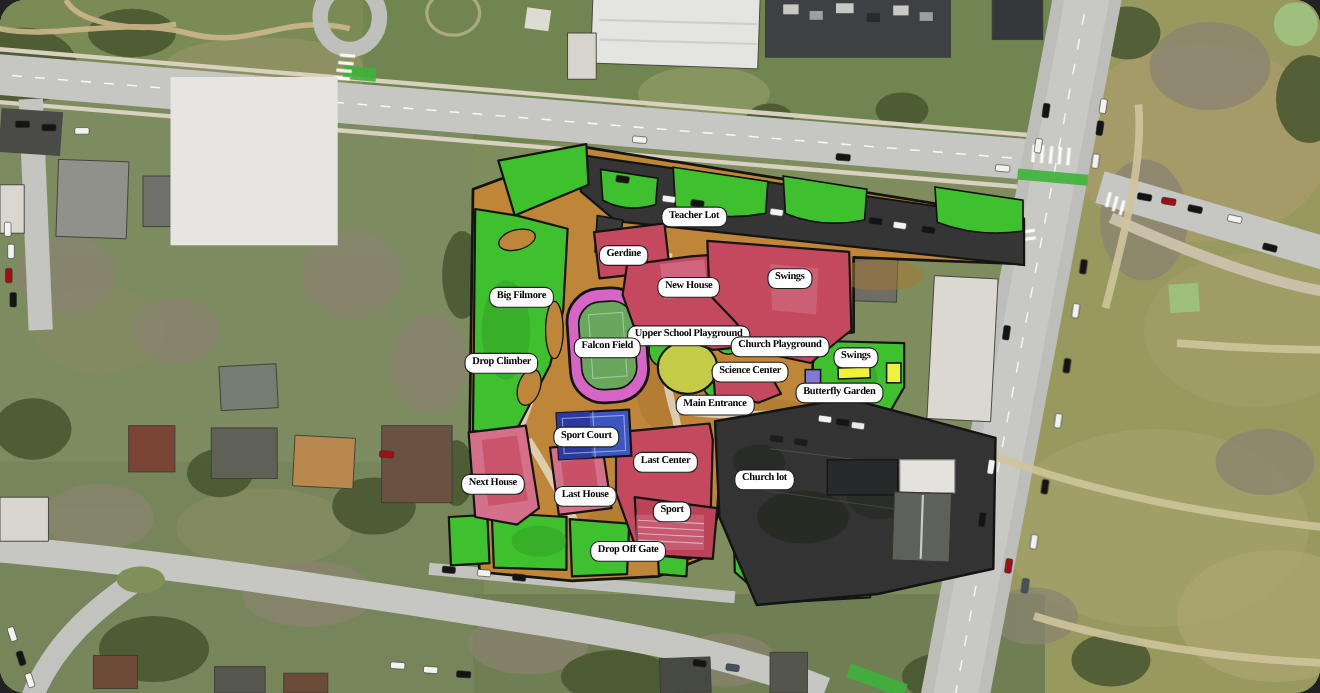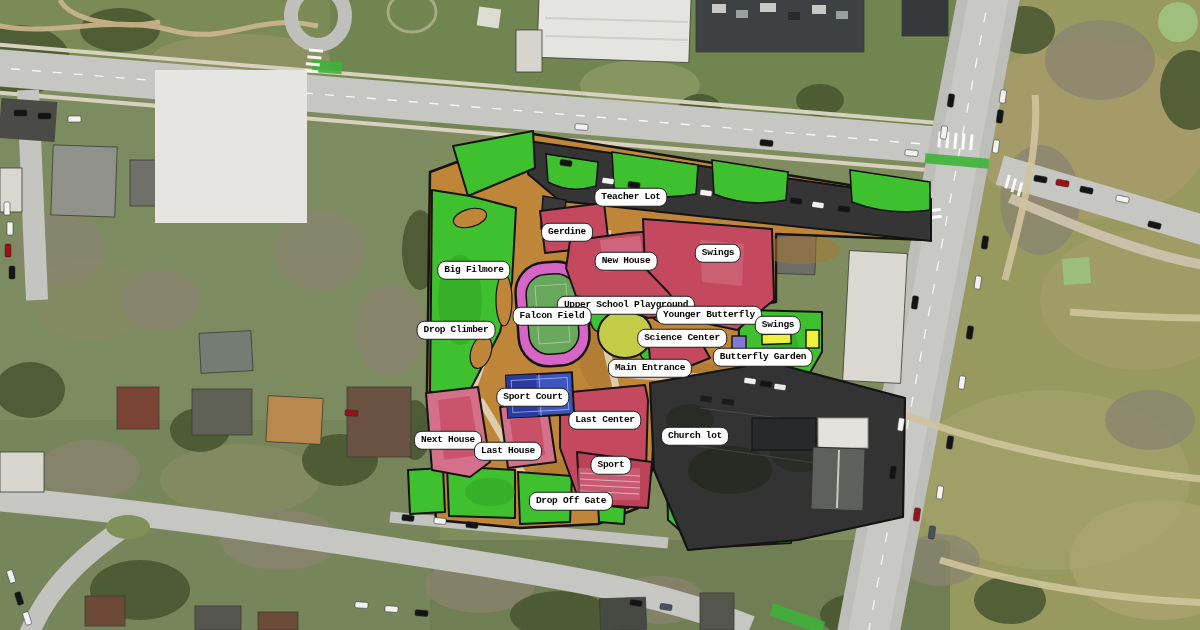--- a/index.html
+++ b/index.html
@@ -1,19 +1,20 @@
 <!DOCTYPE html>
 <html><head>
 <meta charset="utf-8">
 <style>
   html,body{margin:0;padding:0;background:#222;}
   .stage{
     position:relative;width:1200px;height:630px;overflow:hidden;
     background:#7e8c5e;
-    font-family:Liberation Mono, monospace;
+    font-family:Liberation Serif, serif;
+    border-radius:23px;
   }
   .stage svg{position:absolute;left:0;top:0;}
   .maplabel{
     position:absolute;
     transform:translate(-50%,-50%);
     background:#ffffff;
     color:#000;
     font-weight:700;
     font-size:9.5px;
     letter-spacing:-0.3px;
@@ -383,29 +384,29 @@
 
 <div class="blankbox"></div>
 
 <div>
   <div class="maplabel" style="left:631px;top:197px">Teacher Lot</div>
   <div class="maplabel" style="left:567px;top:232px">Gerdine</div>
   <div class="maplabel" style="left:626px;top:261px">New House</div>
   <div class="maplabel" style="left:718px;top:253px">Swings</div>
   <div class="maplabel" style="left:474px;top:270px">Big Filmore</div>
   <div class="maplabel" style="left:626px;top:305px">Upper School Playground</div>
-  <div class="maplabel" style="left:709px;top:315px">Younger Butterfly</div>
+  <div class="maplabel" style="left:709px;top:315px">Church Playground</div>
   <div class="maplabel" style="left:778px;top:325px">Swings</div>
   <div class="maplabel" style="left:552px;top:316px">Falcon Field</div>
   <div class="maplabel" style="left:456px;top:330px">Drop Climber</div>
   <div class="maplabel" style="left:682px;top:338px">Science Center</div>
   <div class="maplabel" style="left:763px;top:357px">Butterfly Garden</div>
   <div class="maplabel" style="left:650px;top:368px">Main Entrance</div>
   <div class="maplabel" style="left:533px;top:397px">Sport Court</div>
   <div class="maplabel" style="left:605px;top:420px">Last Center</div>
   <div class="maplabel" style="left:695px;top:436px">Church lot</div>
   <div class="maplabel" style="left:448px;top:440px">Next House</div>
-  <div class="maplabel" style="left:508px;top:451px">Last House</div>
+  <div class="maplabel" style="left:532px;top:451px">Last House</div>
   <div class="maplabel" style="left:611px;top:465px">Sport</div>
   <div class="maplabel" style="left:571px;top:501px">Drop Off Gate</div>
 </div>
 
 </div>
 
 </body></html>

